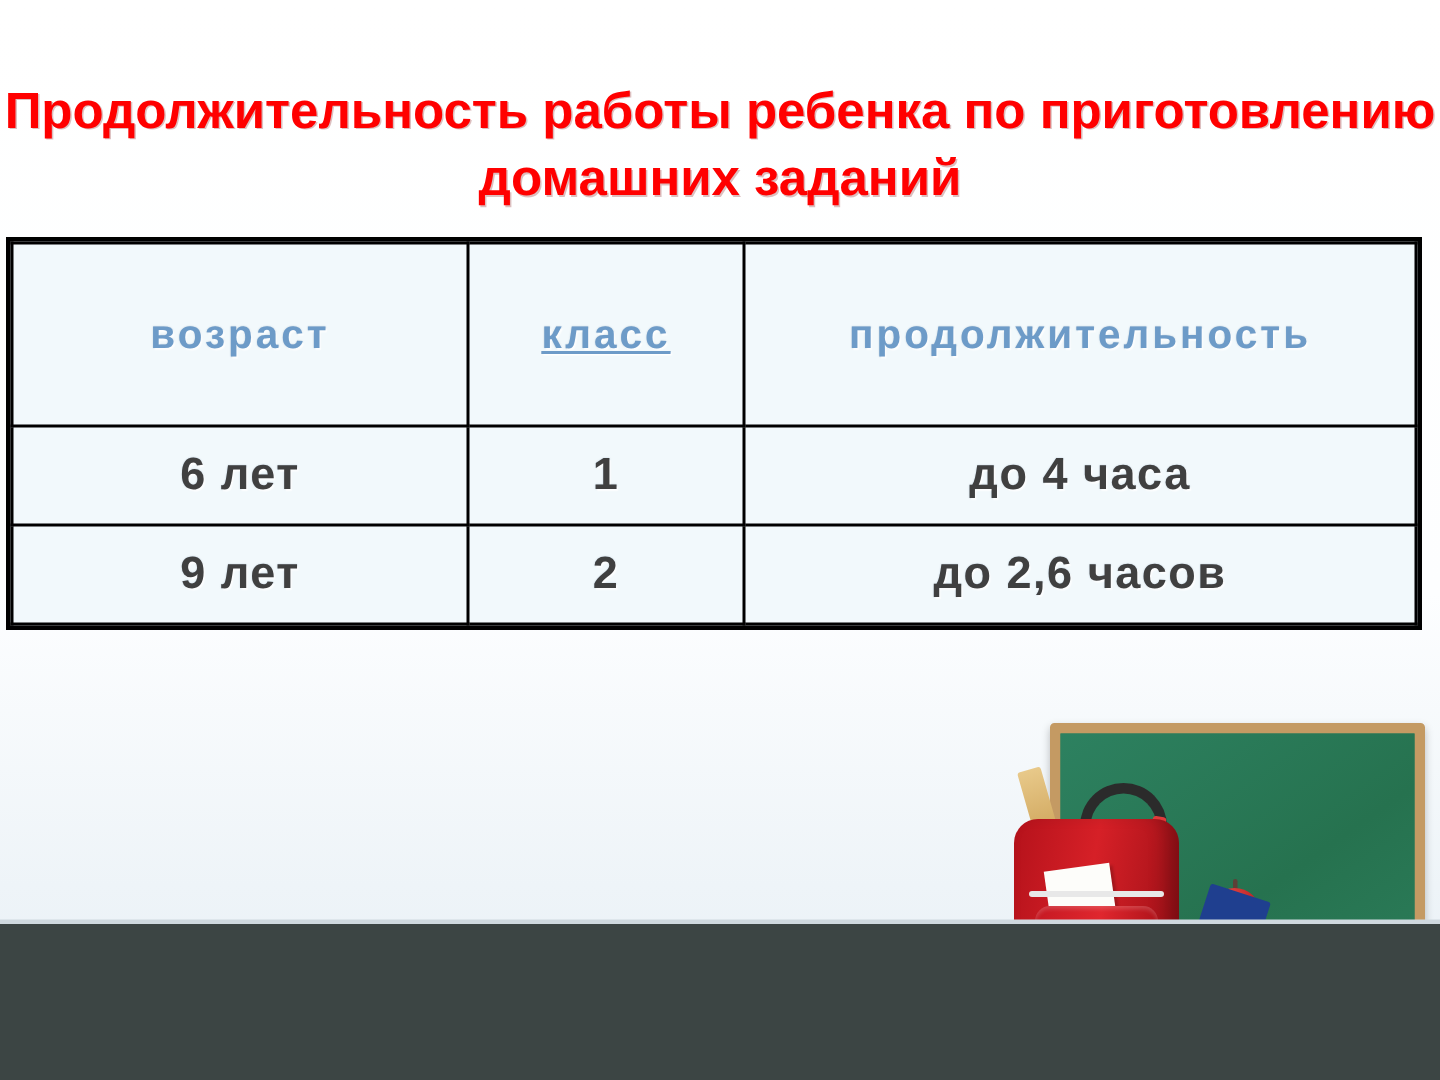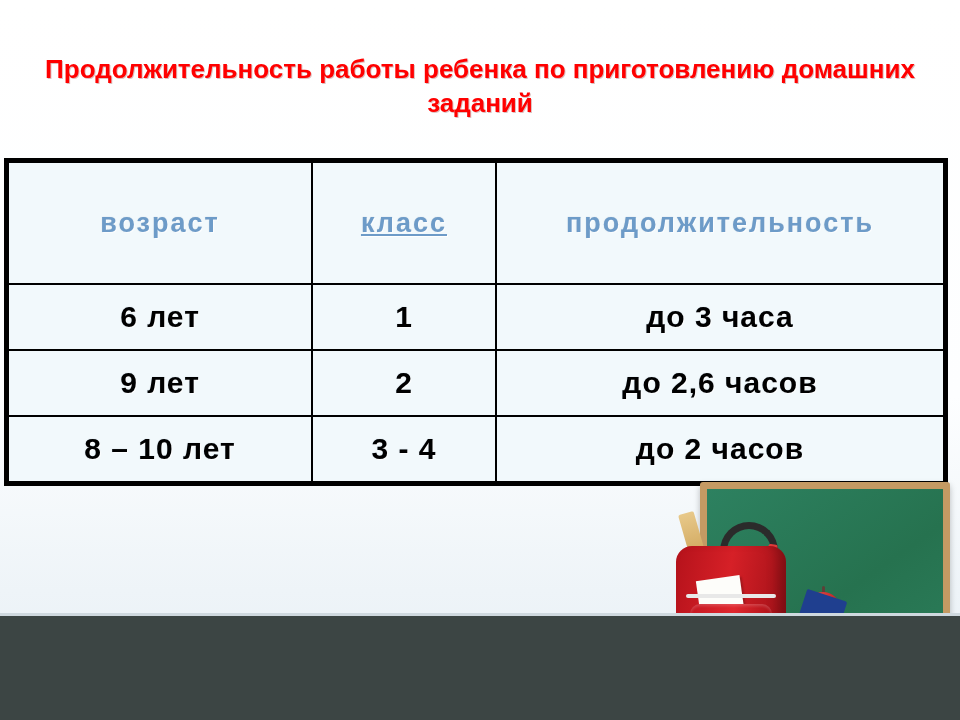--- a/index.html
+++ b/index.html
@@ -38,21 +38,21 @@
     background: #cfd9df;
   }
 
   
   .title {
     position: absolute;
     top: 52px;
     left: 0;
     width: 960px;
     text-align: center;
-    font-size: 26px;
+    font-size: 34px;
     font-weight: bold;
     line-height: 1.32;
     color: #ff0000;
     letter-spacing: 0px;
     text-shadow: 1px 1px 0 rgba(120,0,0,0.25);
   }
 
   
   .table-wrap {
     position: absolute;
@@ -67,21 +67,21 @@
     width: 100%;
     border-collapse: collapse;
     table-layout: fixed;
   }
   table.datatable td {
     border: 2px solid #000000;
     background: #f2f9fc;
     text-align: center;
     vertical-align: middle;
     font-weight: bold;
-    color: #000000;
+    color: #404040;
     text-shadow: 1px 1px 1px rgba(255,255,255,0.9), 0 0 1px rgba(40,80,120,0.35);
   }
   table.datatable tr.header-row td {
     height: 118px;
     font-size: 27px;
     letter-spacing: 2px;
     color: #6d9bc8;
   }
   table.datatable tr.data-row td {
     height: 62px;
@@ -245,31 +245,26 @@
     <table class="datatable">
       <tbody>
           <tr class="header-row">
         <td class="col-age">возраст</td>
         <td class="col-class">класс</td>
         <td class="col-dur">продолжительность</td>
       </tr>
       <tr class="data-row">
         <td>6 лет</td>
         <td>1</td>
-        <td>до 3 часа</td>
+        <td>до 4 часа</td>
       </tr>
       <tr class="data-row">
         <td>9 лет</td>
         <td>2</td>
         <td>до 2,6  часов</td>
-      </tr>
-      <tr class="data-row">
-        <td>8 – 10 лет</td>
-        <td>3 - 4</td>
-        <td>до 2 часов</td>
       </tr>
     </tbody>
       </table>
   </div>
 
   <div class="board">
     <div class="board-inner"></div>
   </div>
 
   <div class="backpack">

